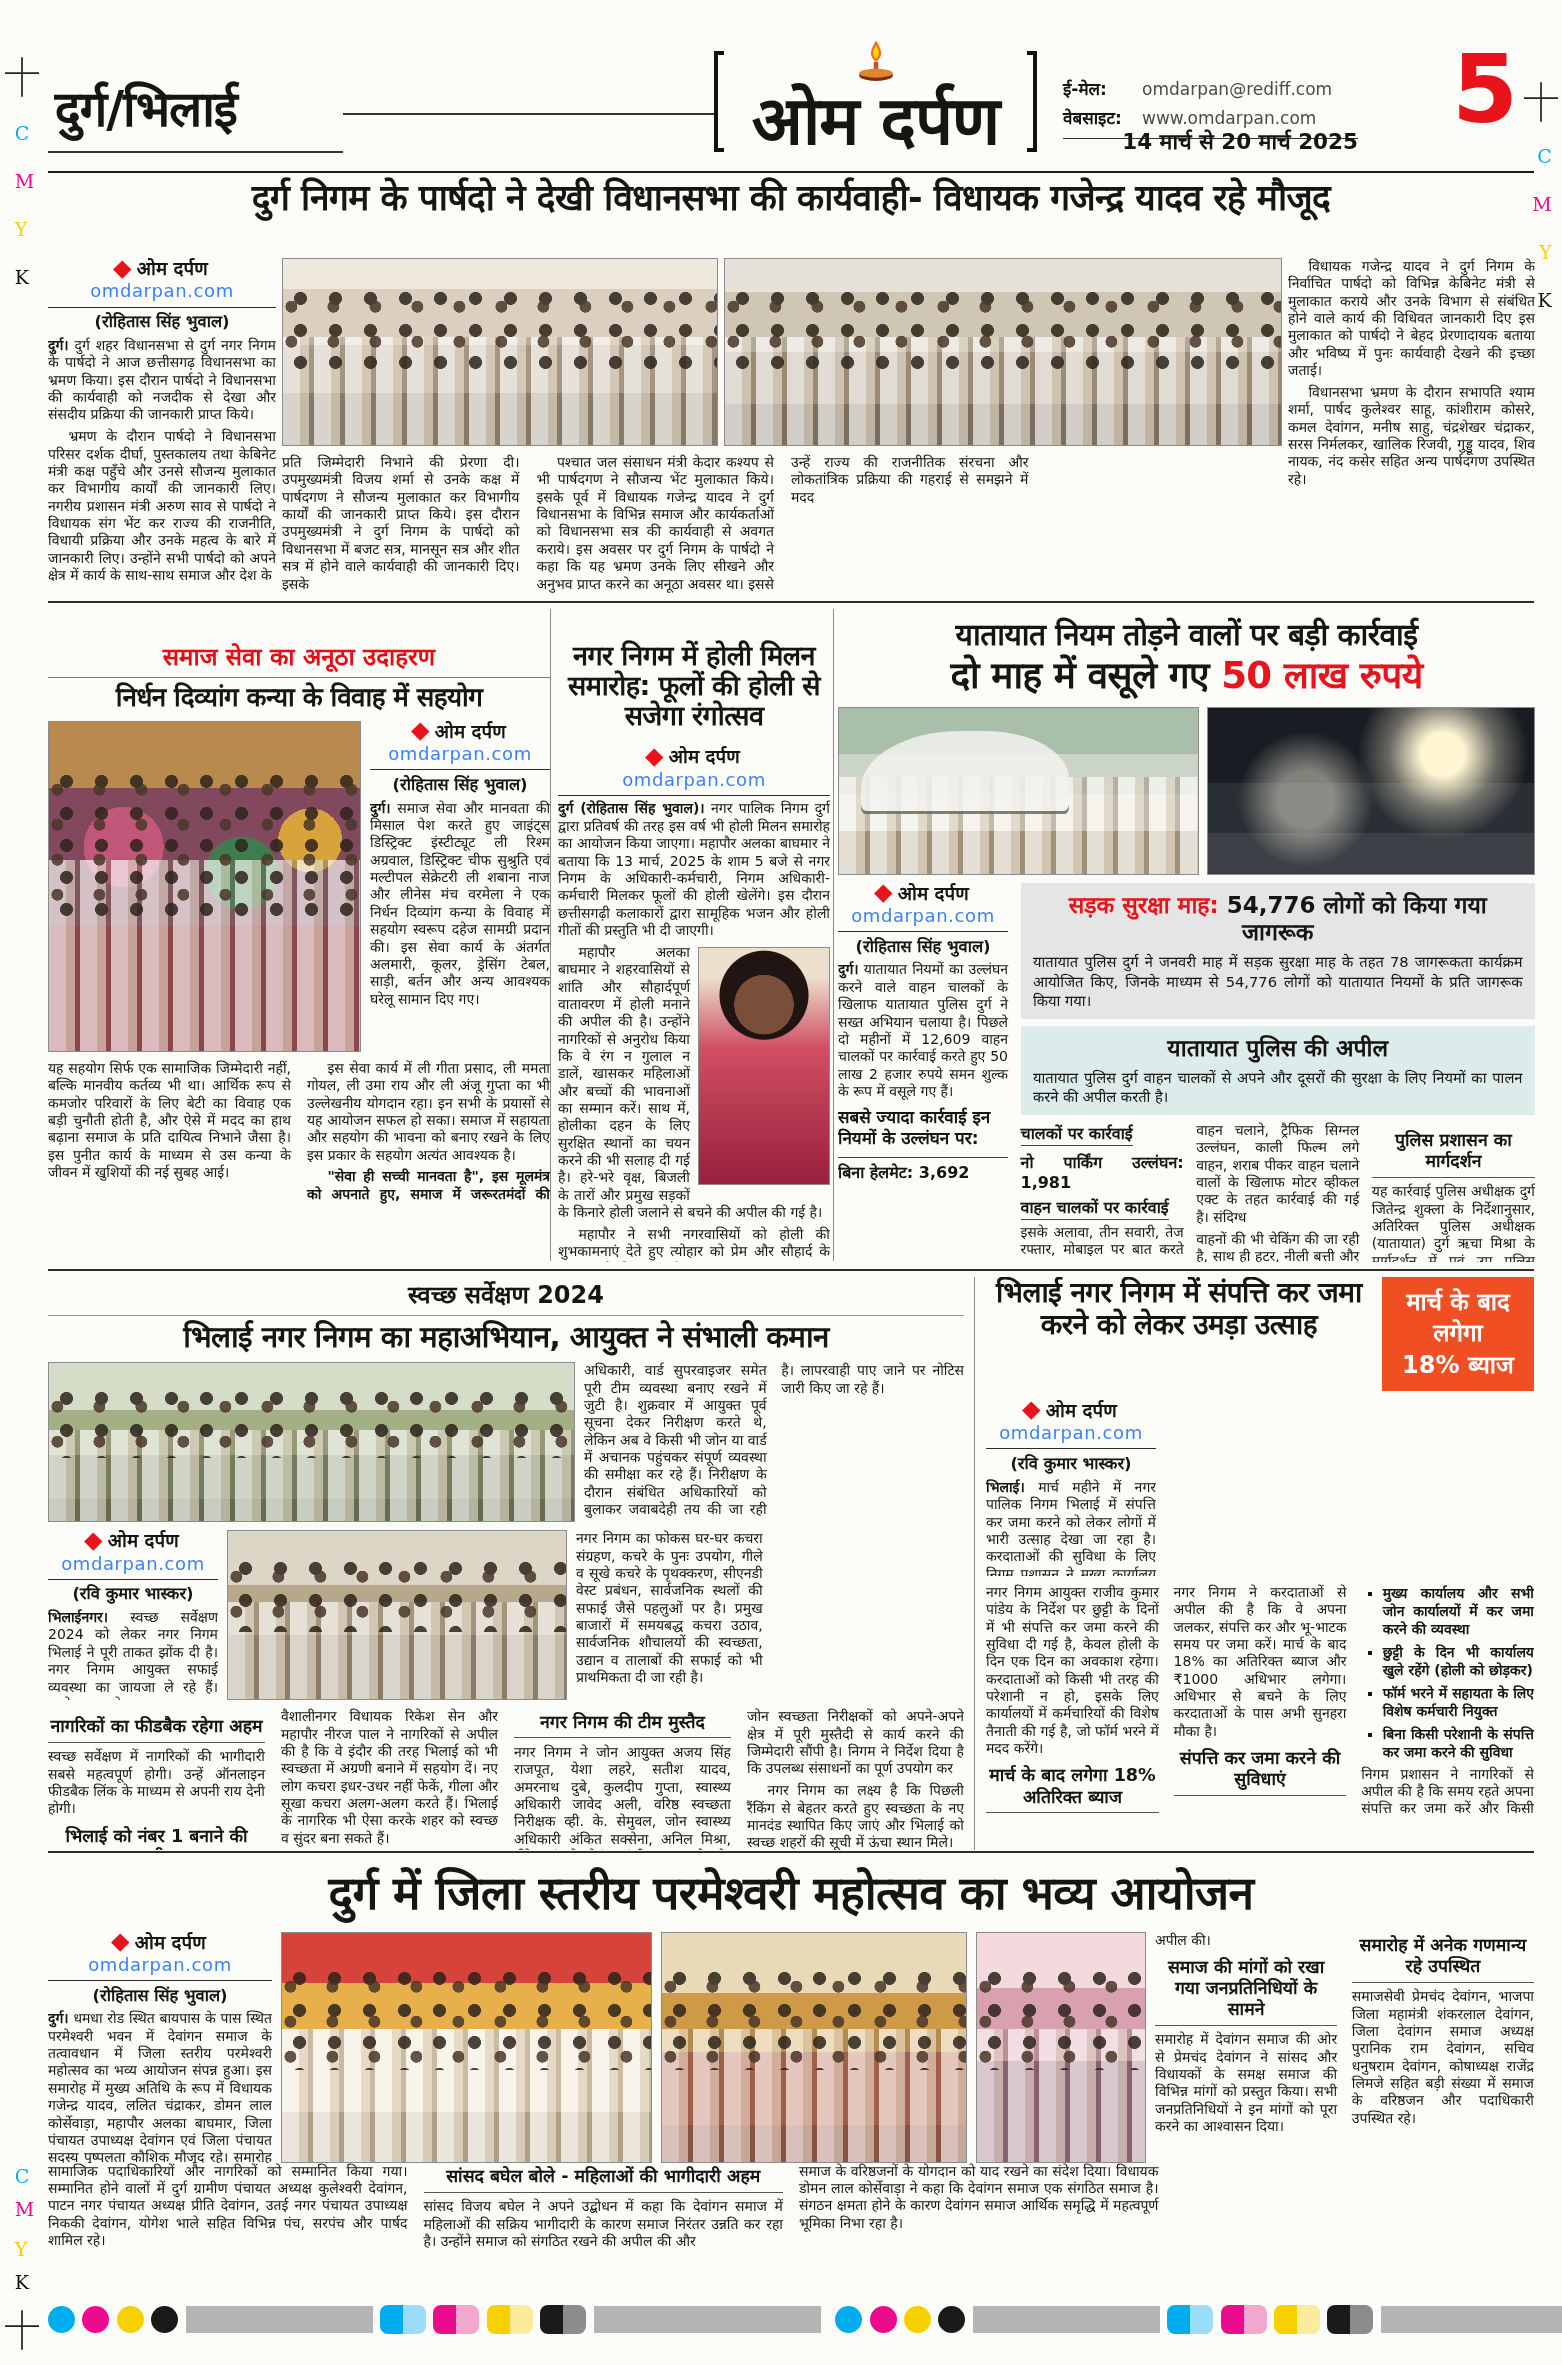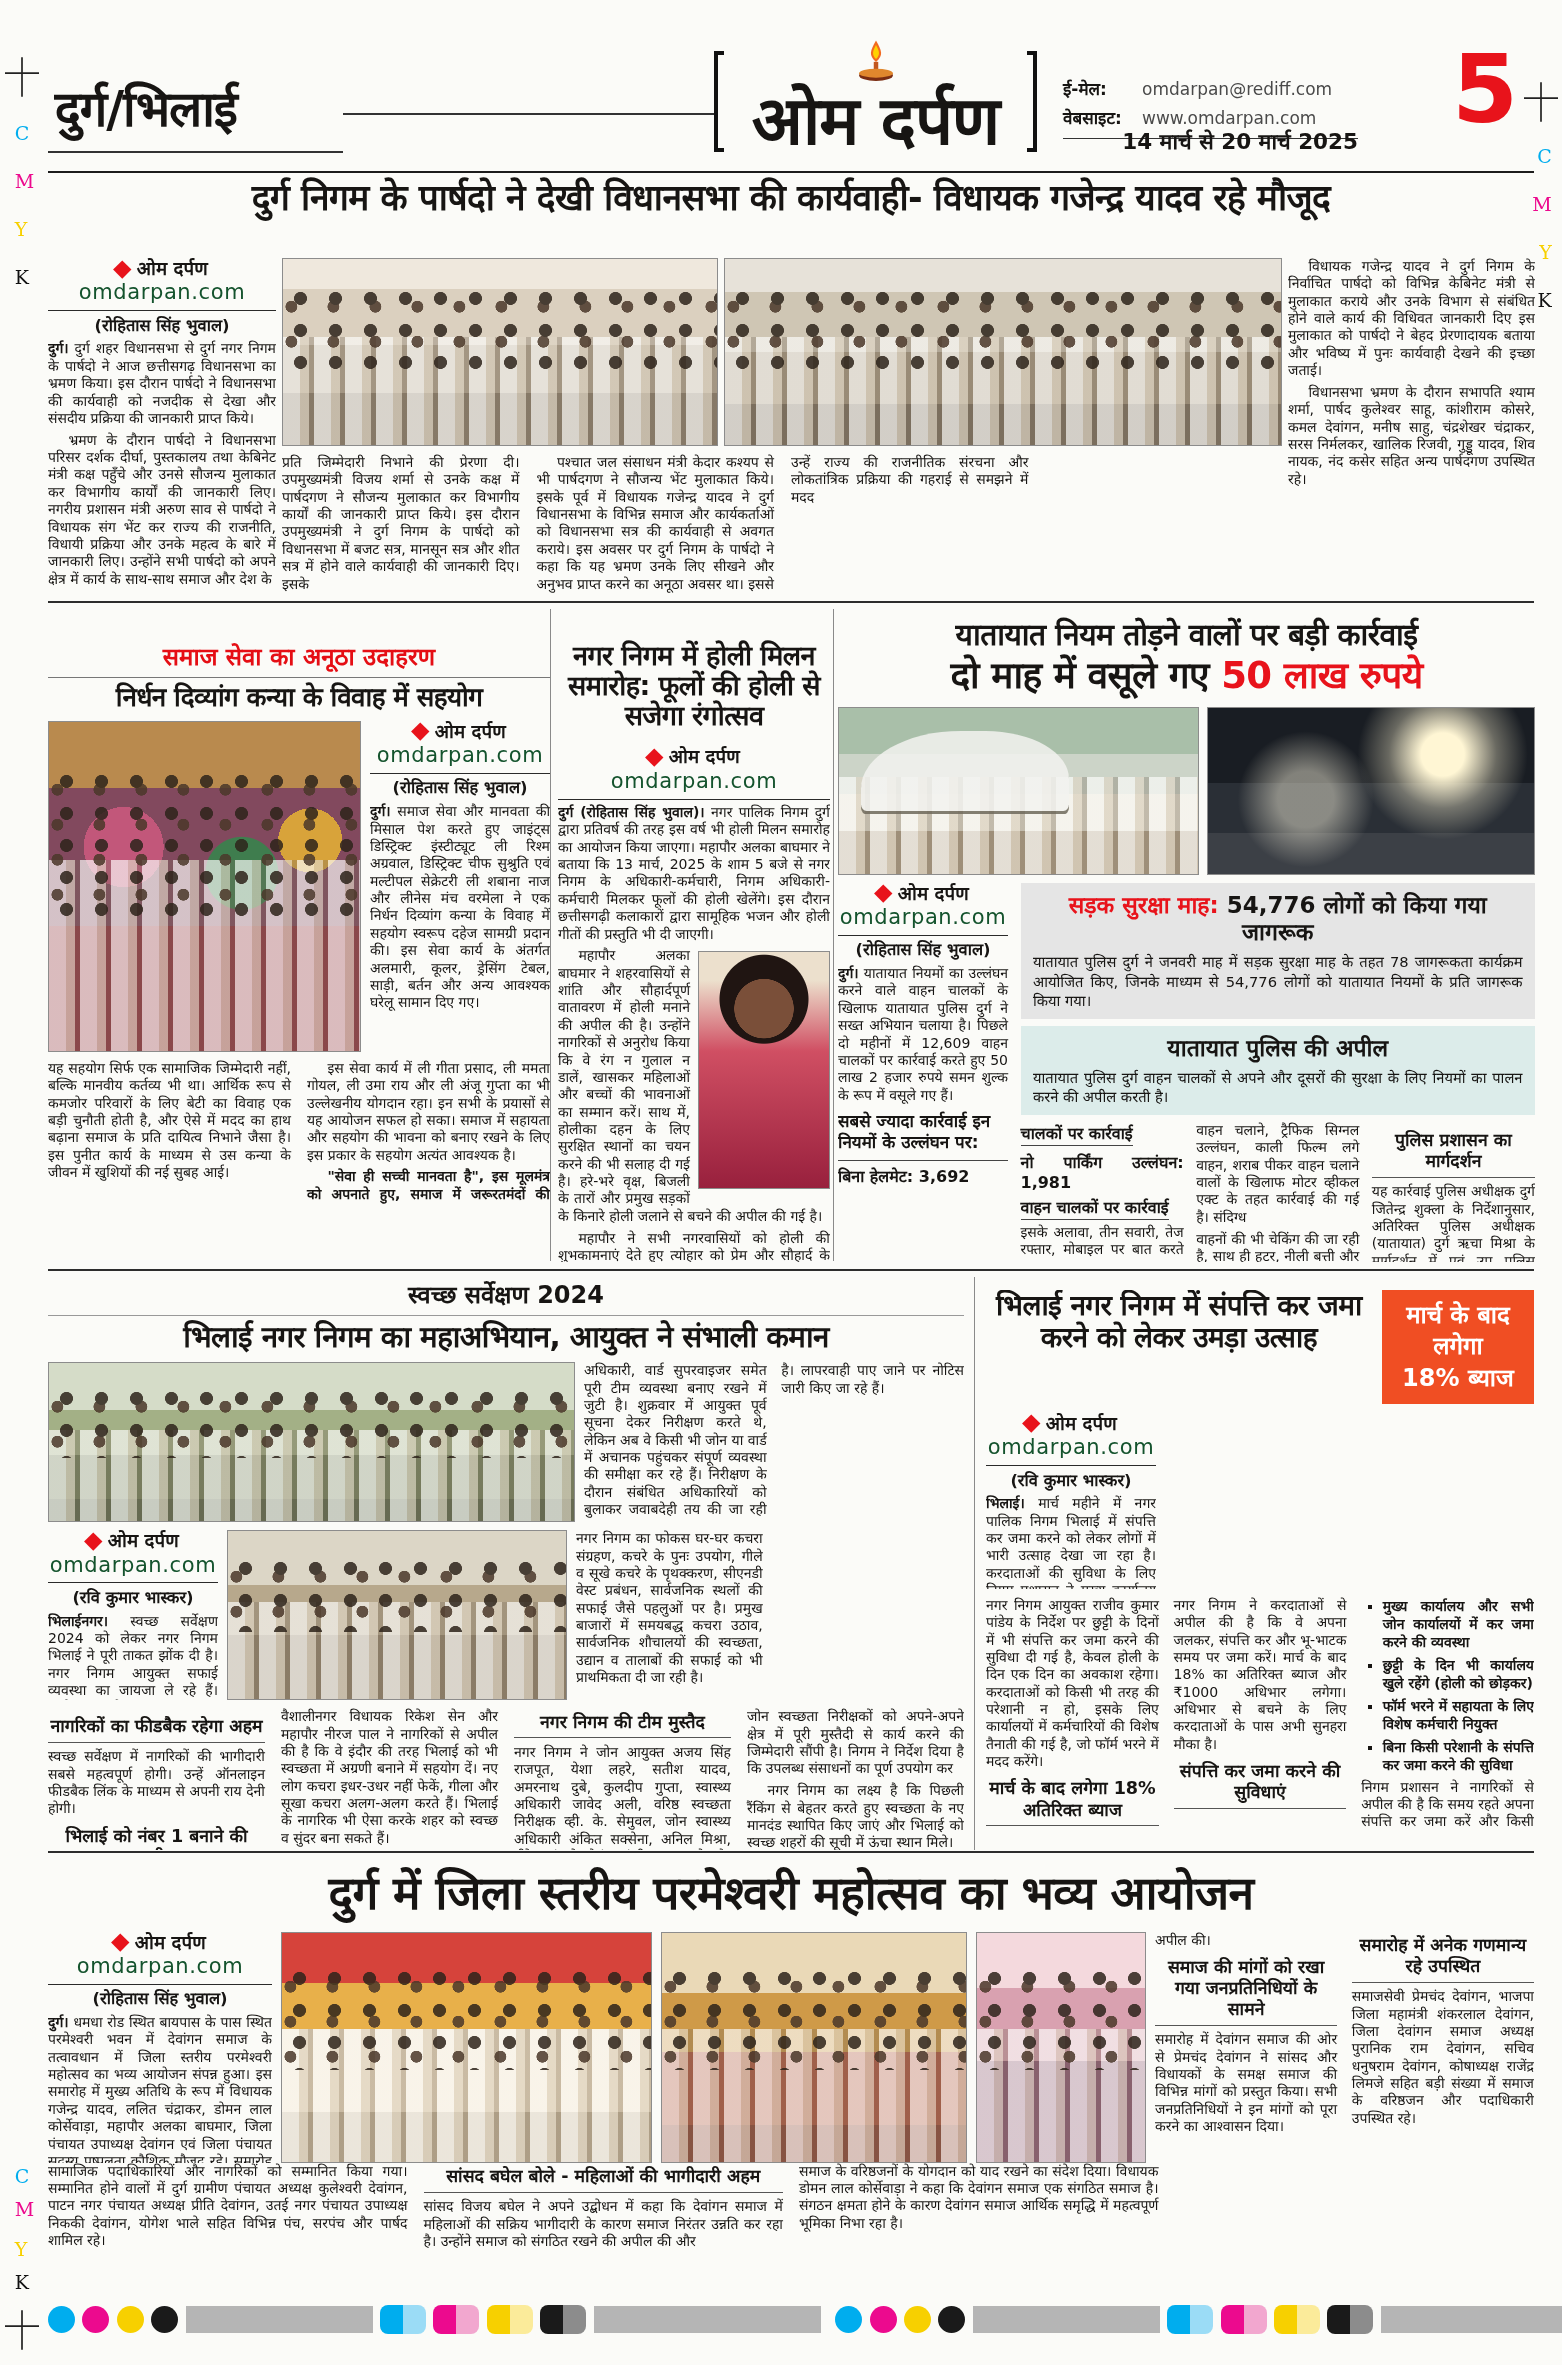--- a/index.html
+++ b/index.html
@@ -29,21 +29,21 @@
   .pubdate { position:absolute; right:176px; bottom:16px; font-size:21.5px; font-weight:800; }
   .pageno { position:absolute; right:16px; top:2.3px; font-size:95px; font-weight:900; color:#e8131b; line-height:1; }
 
   
   .main-headline { position:absolute; left:48px; top:179px; width:1486px; text-align:center; font-size:36px; font-weight:900; letter-spacing:-0.6px; transform:scaleX(.98); line-height:1.05; }
   .headline { font-weight:900; text-align:center; line-height:1.12; letter-spacing:-0.6px; }
   .kicker { font-weight:900; text-align:center; }
   .kicker.red { color:#e50e14; }
   .byline { text-align:center; border-bottom:1.7px solid #2a2a2a; padding-bottom:4.5px; margin-bottom:4.5px; line-height:1.2; }
   .byline .org { font-weight:800; font-size:18.7px; }
-  .byline .site { font-size:21px; color:#14532d; letter-spacing:0.6px; }
+  .byline .site { font-size:18px; color:#3b82f6; letter-spacing:0.6px; }
   .diamond { display:inline-block; width:12.5px; height:12.5px; background:#e8131b; transform:rotate(45deg); margin-right:8px; }
   .reporter { font-weight:800; font-size:16.4px; text-align:center; margin:3.4px 0 4.5px; }
   .bt { font-size:14px; line-height:1.24; text-align:justify; }
   .bt p { margin:0 0 4.5px; text-indent:20.4px; }
   .bt p.noind { text-indent:0; }
   .h4sub { font-weight:900; font-size:17.6px; text-align:center; line-height:1.2; border-bottom:1.1px solid #555; padding:3.4px 0 4.5px; margin:4.5px 0 5.7px; break-inside:avoid; }
   .statline { font-weight:800; font-size:16px; margin:3.4px 0; }
   .divider-h { position:absolute; background:#2d2d2d; height:1.7px; }
   .divider-v { position:absolute; background:#8a8a8a; width:1.1px; }
 
@@ -131,21 +131,21 @@
   #swachh .headline { font-size:29.5px; border-top:1.7px solid #999; margin-top:4.5px; padding-top:5.7px; }
   .s-row1 { display:flex; gap:9px; margin-top:8px; }
   .s-ph1 { width:527px; height:160px; flex:none; }
   .s-cols1 { flex:1; column-count:2; column-gap:14.7px; height:160px; column-fill:auto; overflow:hidden; }
   .s-row2 { display:flex; gap:9px; margin-top:8px; }
   .s-left { width:170px; flex:none; height:170px; overflow:hidden; }
   .s-ph2 { width:340px; height:170px; flex:none; }
   .s-cols2 { flex:1; column-count:2; column-gap:14.7px; height:170px; column-fill:auto; overflow:hidden; }
   .s-band { margin-top:8px; column-count:4; column-gap:16px; height:170px; column-fill:auto; overflow:hidden; }
 
-  #taxart { left:986px; width:548px;margin-top:13px; }
+  #taxart { left:986px; width:548px; }
   .x-head { display:flex; gap:10.2px; align-items:stretch; }
   .x-hl { flex:1; font-size:28px; font-weight:900; text-align:center; line-height:1.15; letter-spacing:-0.6px; }
   .badge { width:152px; flex:none; background:#f04e23; color:#fff; text-align:center; font-weight:900; font-size:24px; line-height:1.3; padding:10.2px 3.4px; }
   .x-row { display:flex; gap:9px; margin-top:9px; }
   .x-left { width:170px; flex:none; height:176px; overflow:hidden; }
   .x-photo { flex:1; height:176px; }
   .x-band { margin-top:8px; column-count:3; column-gap:14.7px; height:244px; column-fill:auto; overflow:hidden; }
   .x-band ul { list-style:square; margin-left:21.5px; font-size:14px; line-height:1.3; }
   .x-band li { margin-bottom:4.5px; font-weight:700; }
 

